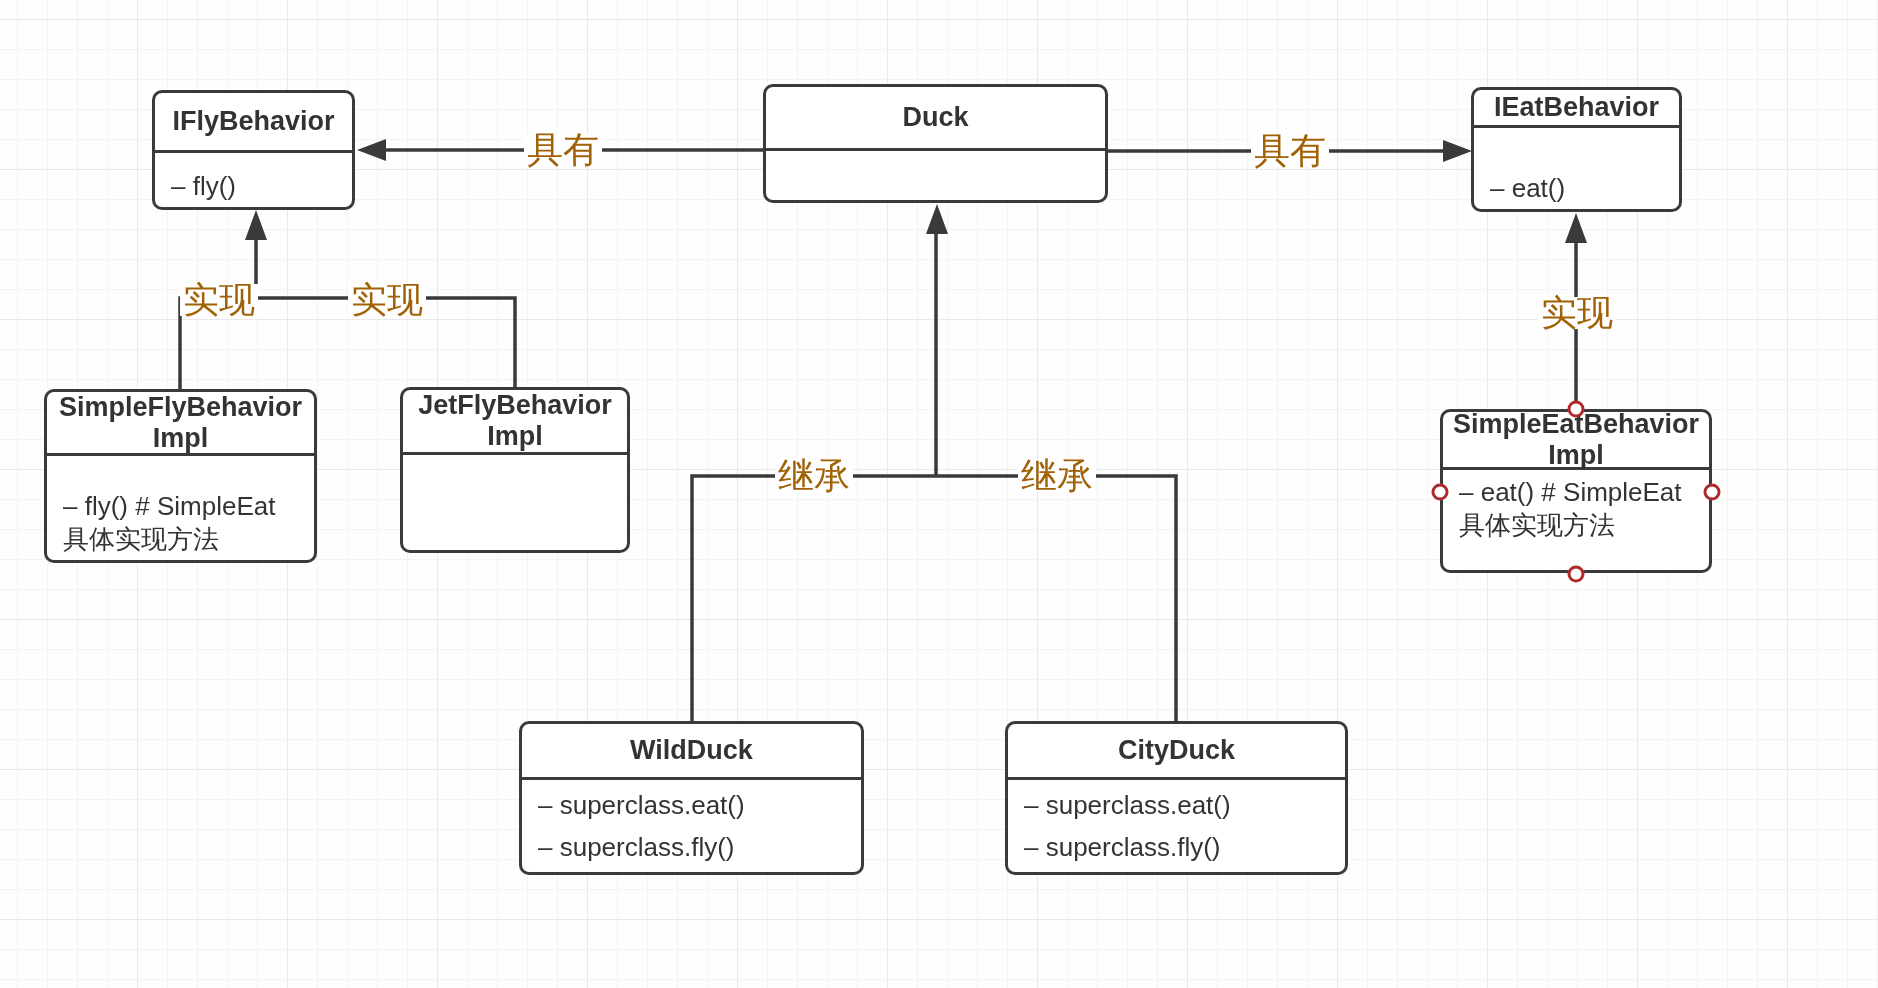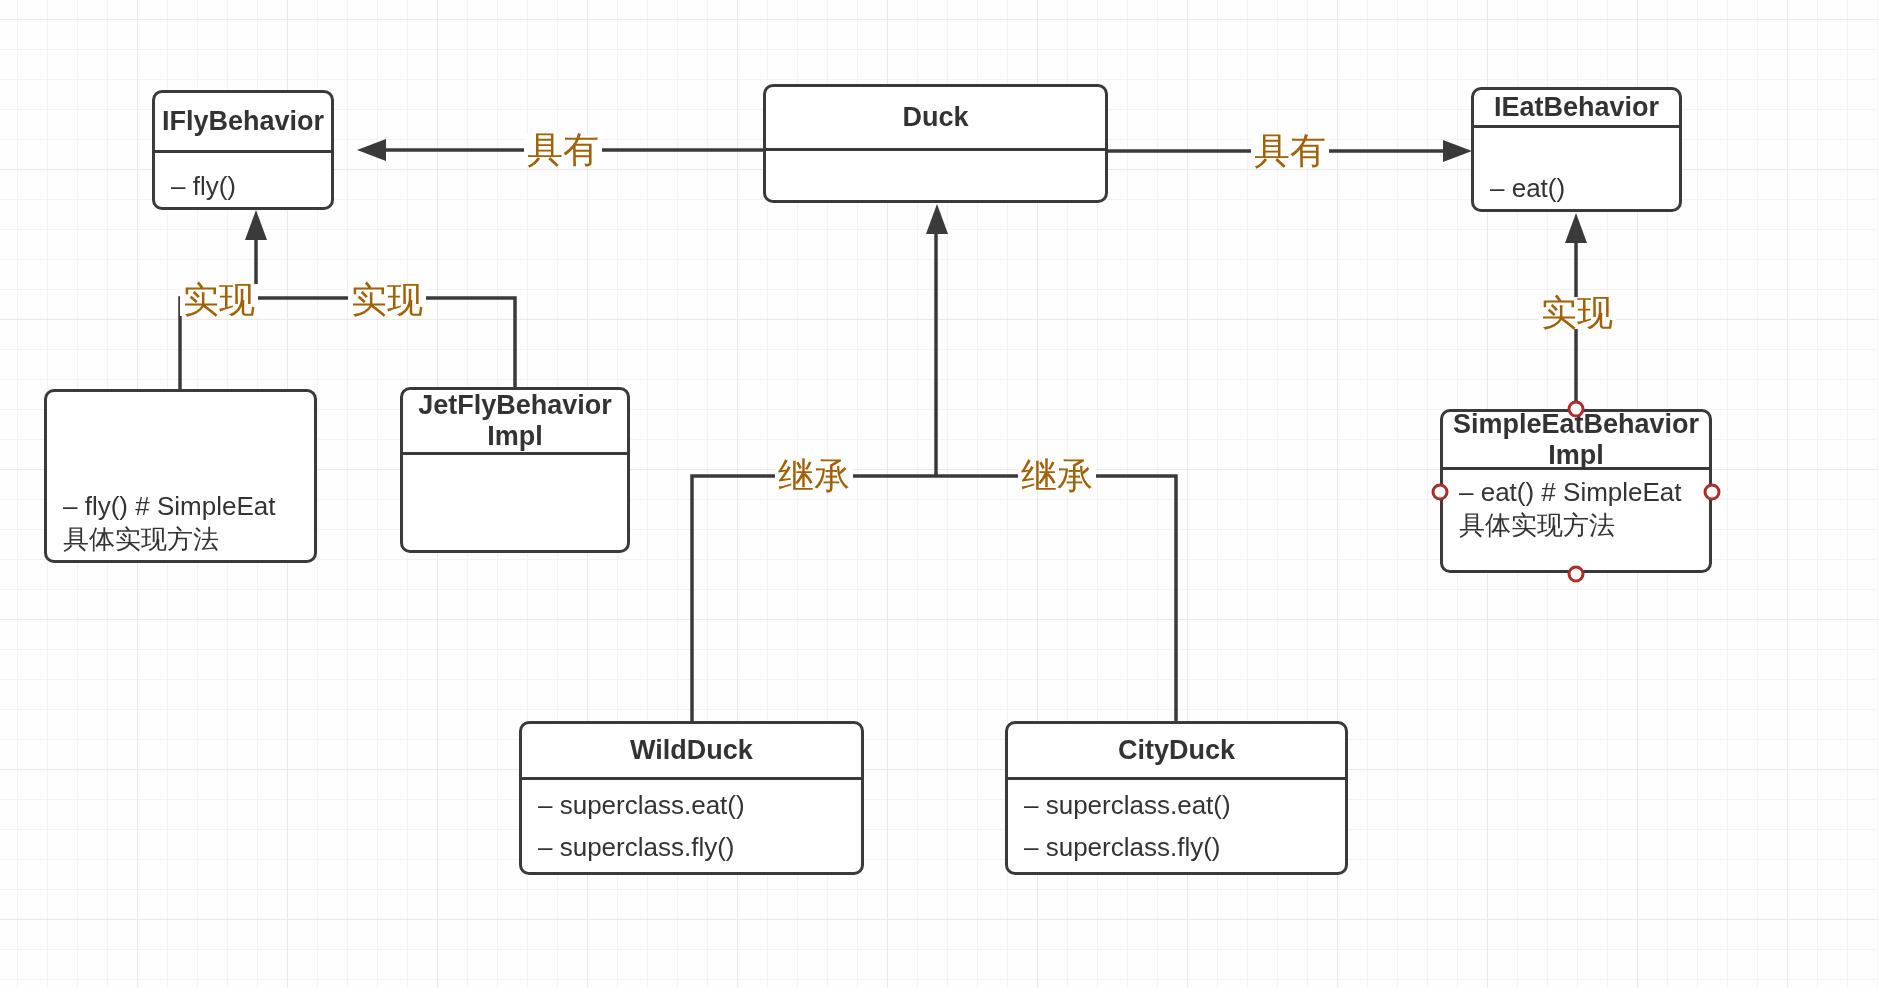--- a/index.html
+++ b/index.html
@@ -89,40 +89,41 @@
       <path d="M 936 476 V 230"></path>
       <polygon points="937,204 926,234 948,234" fill="#3a3a3a" stroke="none"></polygon>
     </g>
 
     <g stroke="#3a3a3a" stroke-width="3.5" fill="none">
       <path d="M 1576 405 V 240"></path>
       <polygon points="1576,213 1565,243 1587,243" fill="#3a3a3a" stroke="none"></polygon>
     </g>
   </svg>
 
-  <div class="class-box" style="left:152px;top:90px;width:182px;height:120px;">
+  <div class="class-box" style="left:152px;top:90px;width:203px;height:120px;">
     <div class="class-title" style="height:60px;">IFlyBehavior</div>
     <div class="class-body">
       <div class="method">– fly()</div>
     </div>
   </div>
 
   <div class="class-box" style="left:763px;top:84px;width:345px;height:119px;">
     <div class="class-title" style="height:64px;">Duck</div>
     <div class="class-body"></div>
   </div>
 
   <div class="class-box" style="left:1471px;top:87px;width:211px;height:125px;gap:40px;">
     <div class="class-title" style="height:65px;">IEatBehavior</div>
     <div class="class-body">
       <div class="method">– eat()</div>
     </div>
   </div>
 
   <div class="class-box" style="left:44px;top:389px;width:273px;height:174px;">
+    <div class="class-title" style="height:64px;">SimpleFlyBehavior Impl</div>
     <div class="class-body">
       <div class="method">– fly() # SimpleEat 具体实现方法</div>
     </div>
   </div>
 
   <div class="class-box" style="left:400px;top:387px;width:230px;height:166px;">
     <div class="class-title" style="height:65px;">JetFlyBehavior Impl</div>
   </div>
 
   <div class="class-box" style="left:1440px;top:409px;width:272px;height:164px;">

